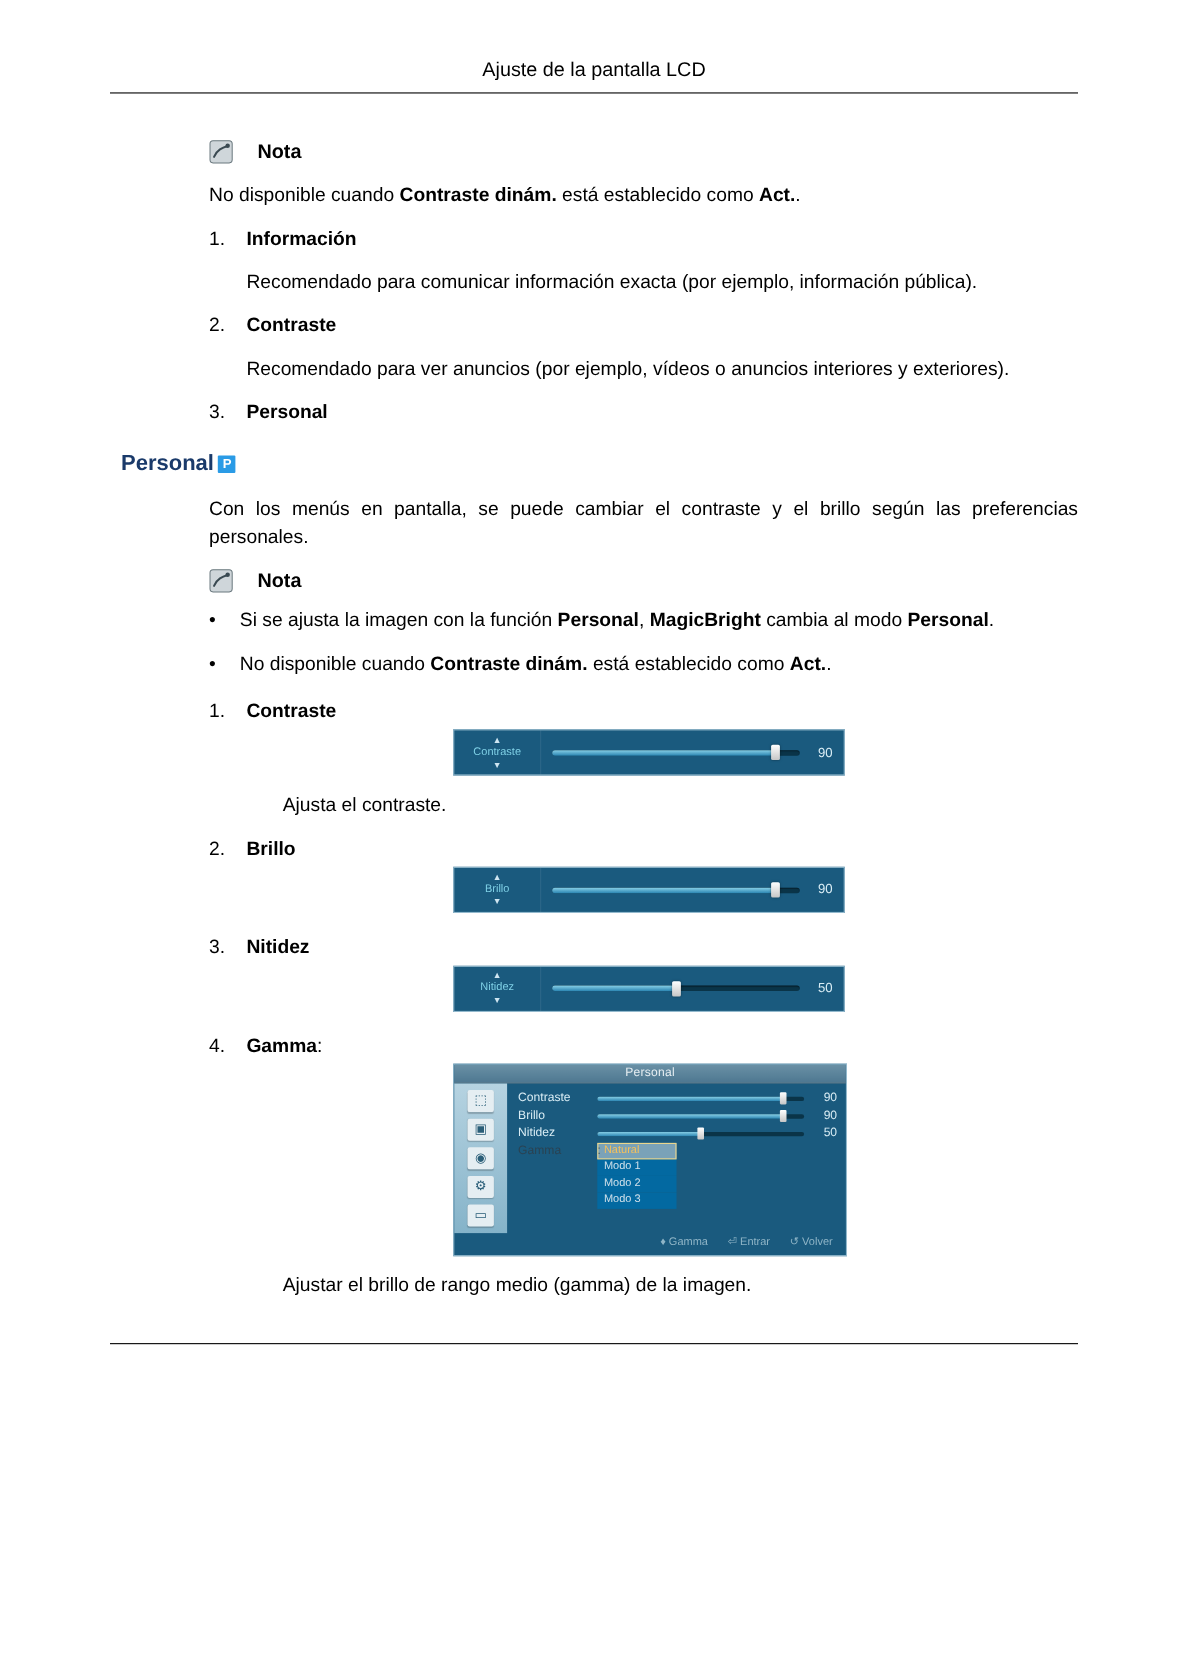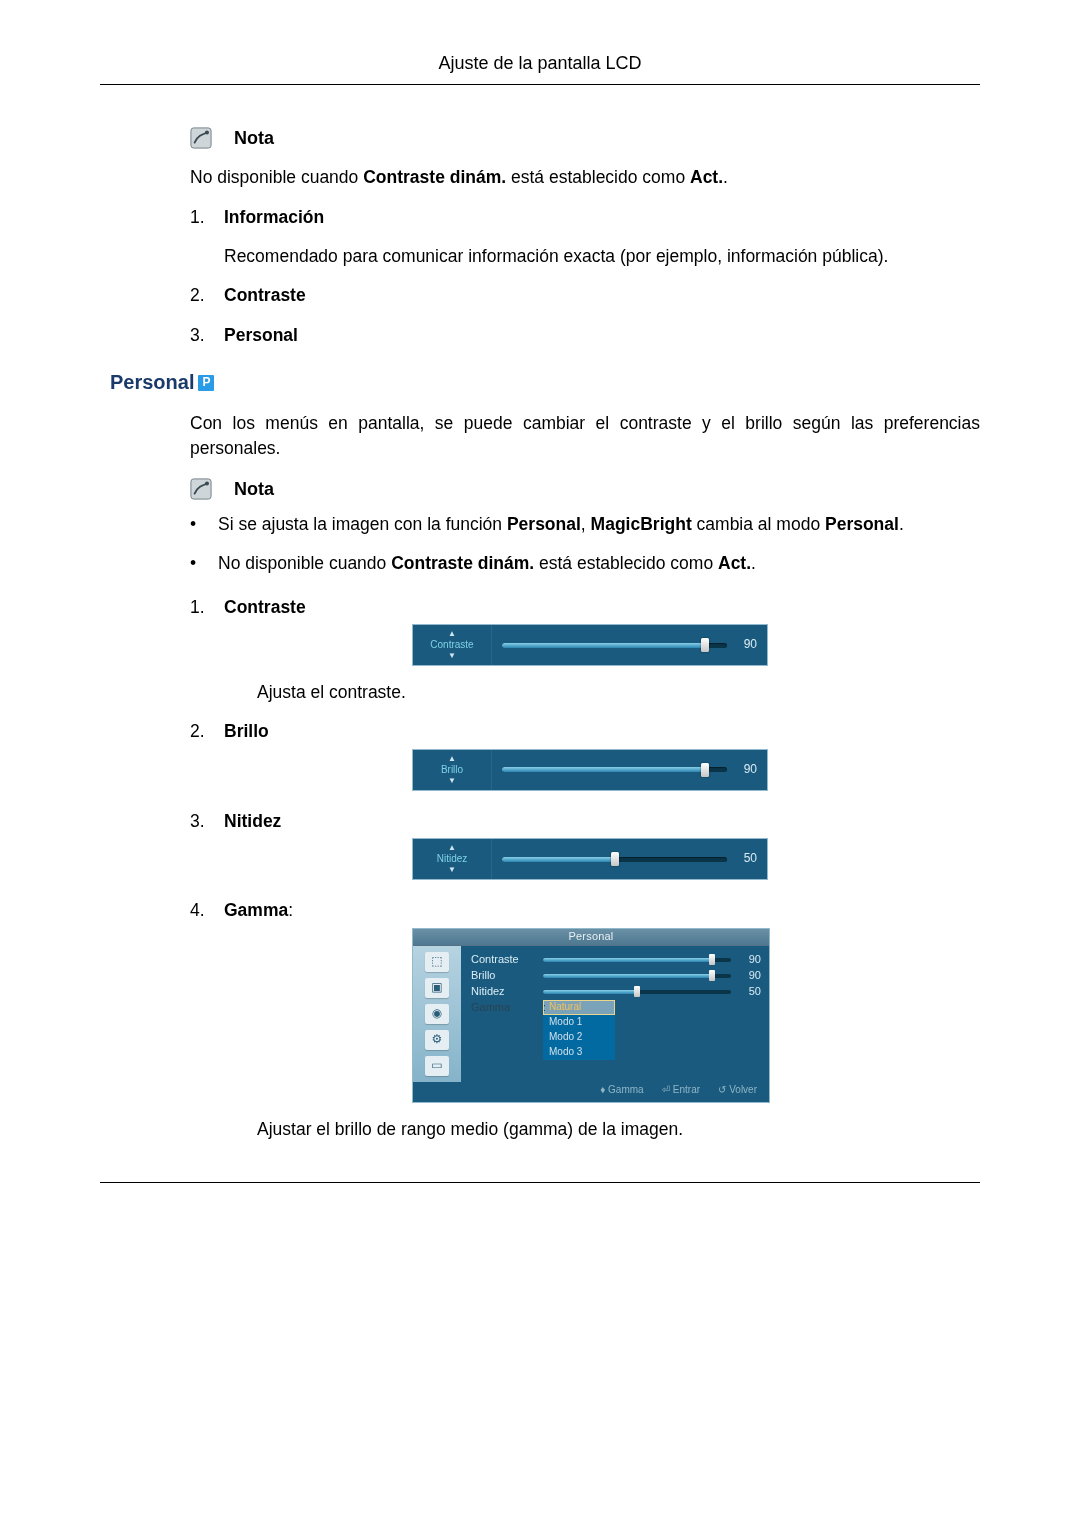--- a/index.html
+++ b/index.html
@@ -331,20 +331,21 @@
         <span class="num">1.</span>
         <div class="body">
           <span class="label">Información</span>
           <div class="desc">Recomendado para comunicar información exacta (por ejemplo, información pública).</div>
         </div>
       </li>
       <li>
         <span class="num">2.</span>
         <div class="body">
           <span class="label">Contraste</span>
+          <div class="desc">Recomendado para ver anuncios (por ejemplo, vídeos o anuncios interiores y exteriores).</div>
         </div>
       </li>
       <li>
         <span class="num">3.</span>
         <div class="body">
           <span class="label">Personal</span>
         </div>
       </li>
     </ol>
 

